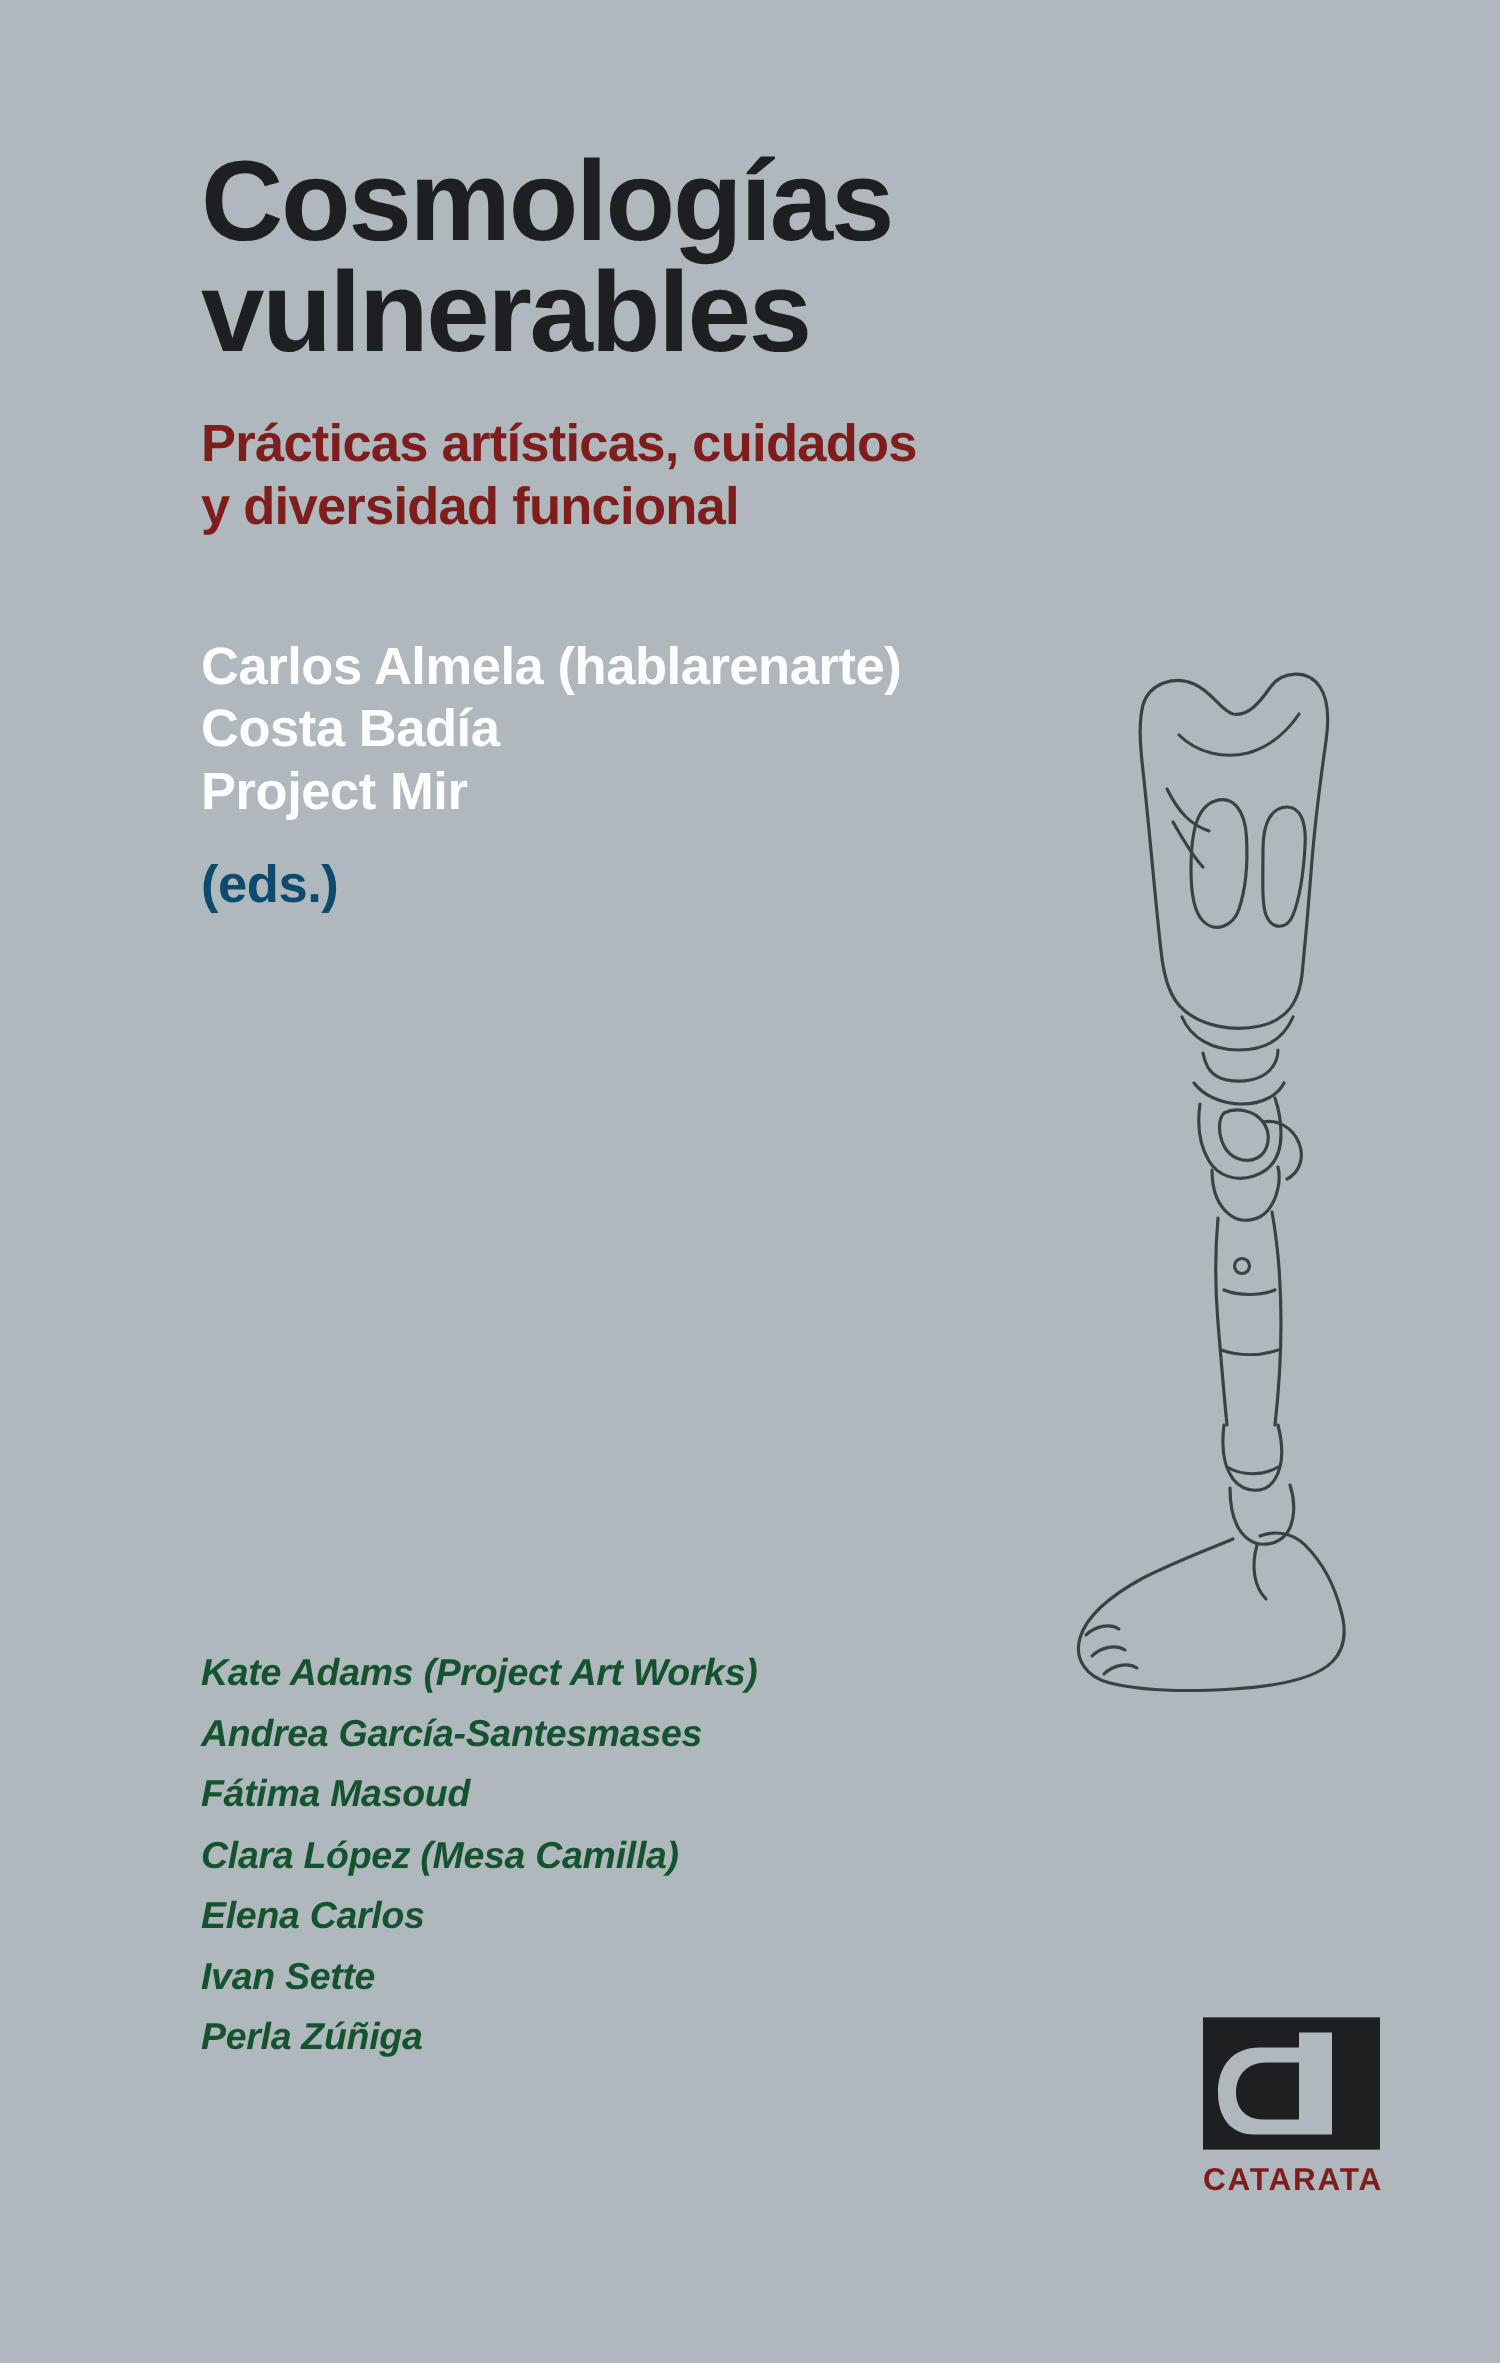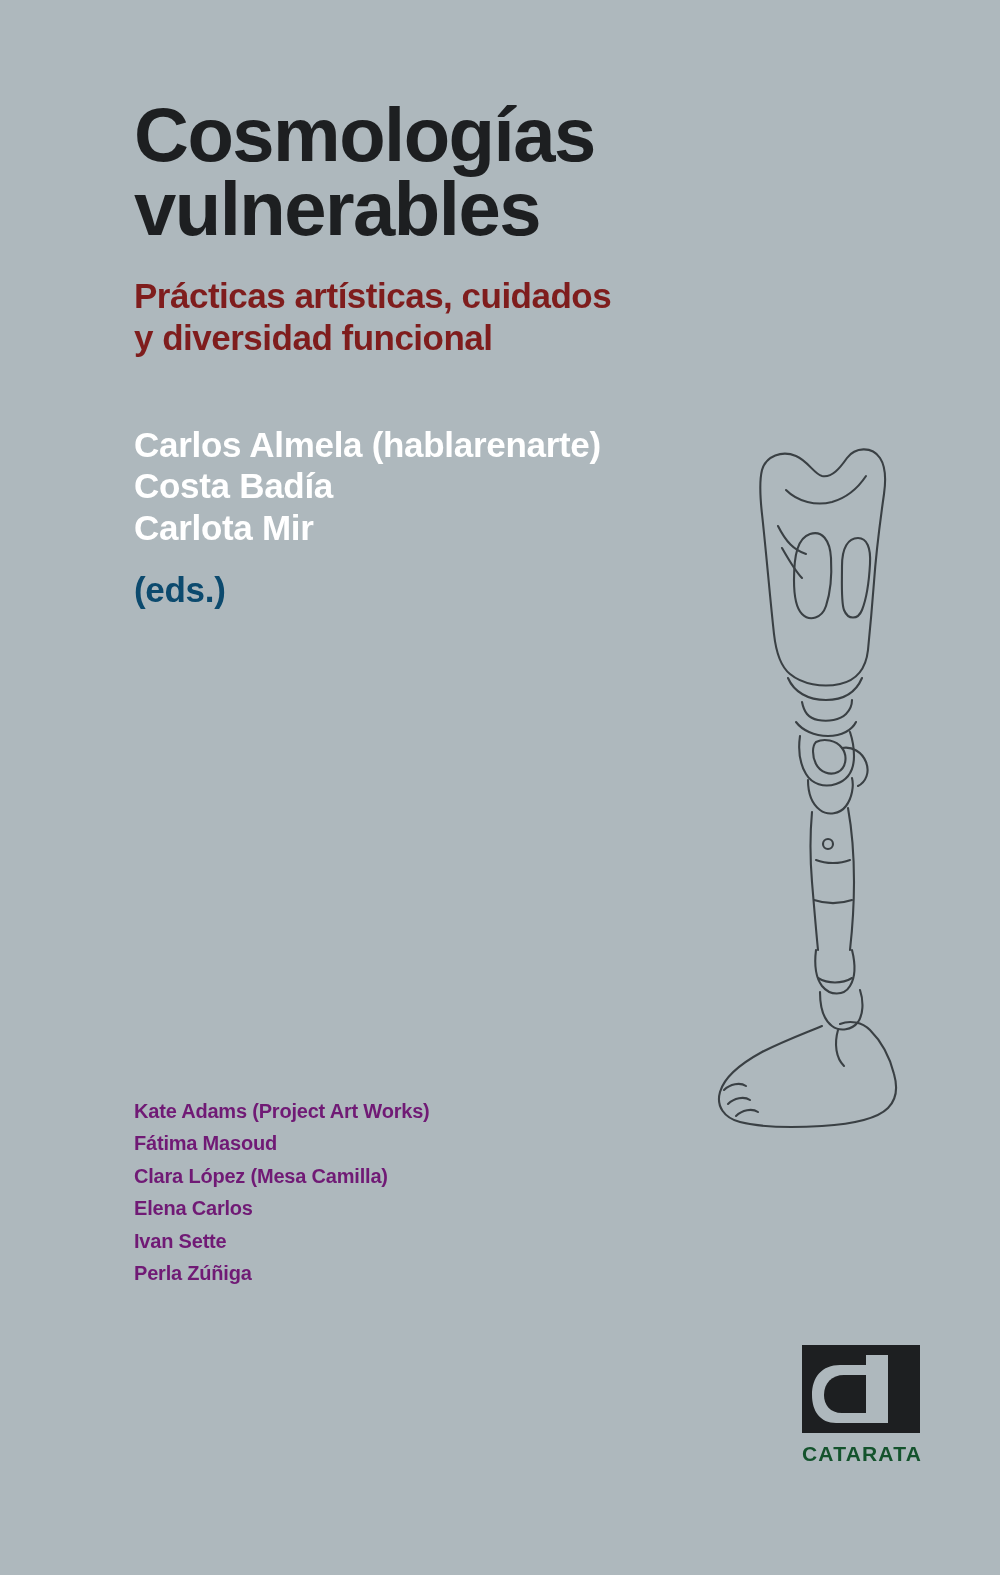--- a/index.html
+++ b/index.html
@@ -70,25 +70,26 @@
   }
 
   
   .contributors {
     position: absolute;
     left: 134px;
     top: 1095px;
     width: 620px;
   }
   .contributor {
-    font-size: 20px;
+    font-size: 25px;
     font-weight: bold;
     line-height: 1.62;
-    color: #701a75;
+    color: #14532d;
     letter-spacing: -0.2px;
+    font-style: italic;
   }
 
   
   .illustration {
     position: absolute;
     left: 690px;
     top: 430px;
     width: 290px;
     height: 720px;
   }
@@ -113,39 +114,39 @@
     position: relative;
   }
   .logo-mark svg {
     display: block;
   }
   .logo-text {
     margin-top: 9px;
     font-size: 21px;
     font-weight: bold;
     letter-spacing: 1.2px;
-    color: #14532d;
+    color: #7f1d1d;
   }
 </style>
 </head>
 <body>
 
 <div class="cover">
 
   <div class="title-block">
     <h1 class="main-title">Cosmologías
 vulnerables</h1>
     <p class="subtitle">Prácticas artísticas, cuidados
 y diversidad funcional</p>
   </div>
 
   <div class="editors">
     <div class="editor-line">Carlos Almela (hablarenarte)</div>
     <div class="editor-line">Costa Badía</div>
-    <div class="editor-line">Carlota Mir</div>
+    <div class="editor-line">Project Mir</div>
     <div class="eds-label">(eds.)</div>
   </div>
 
   <div class="illustration">
     <svg viewBox="0 0 290 720" fill="none" stroke="#3a4044" stroke-width="2.1" stroke-linecap="round" stroke-linejoin="round">
 
       <path d="M72 40 C76 26 92 20 106 26 C118 31 124 44 132 46 C142 48 150 38 157 28 C165 17 182 16 190 28 C196 37 196 50 194 64 C190 92 186 124 184 152 C182 178 180 200 178 220 C176 238 168 250 150 254 C132 258 112 254 100 244 C90 236 86 222 84 204 C80 168 76 120 72 84 C70 66 69 52 72 40 Z"></path>
 
       <path d="M96 60 C108 72 126 76 142 72 C156 68 168 58 176 46"></path>
       <path d="M104 150 C104 124 108 108 120 104 C132 100 140 110 141 128 C142 146 140 164 136 176 C132 188 120 192 112 184 C106 178 104 166 104 150 Z"></path>
@@ -179,20 +180,21 @@
       <path d="M34 660 C40 654 50 652 56 656"></path>
       <path d="M38 674 C44 668 54 666 60 670"></path>
       <path d="M46 686 C52 680 62 678 68 682"></path>
 
       <path d="M148 600 C144 614 146 628 154 636"></path>
     </svg>
   </div>
 
   <div class="contributors">
     <div class="contributor">Kate Adams (Project Art Works)</div>
+    <div class="contributor">Andrea García-Santesmases</div>
     <div class="contributor">Fátima Masoud</div>
     <div class="contributor">Clara López (Mesa Camilla)</div>
     <div class="contributor">Elena Carlos</div>
     <div class="contributor">Ivan Sette</div>
     <div class="contributor">Perla Zúñiga</div>
   </div>
 
   <div class="logo">
     <div class="logo-mark">
       <svg viewBox="0 0 118 88" width="118" height="88">

